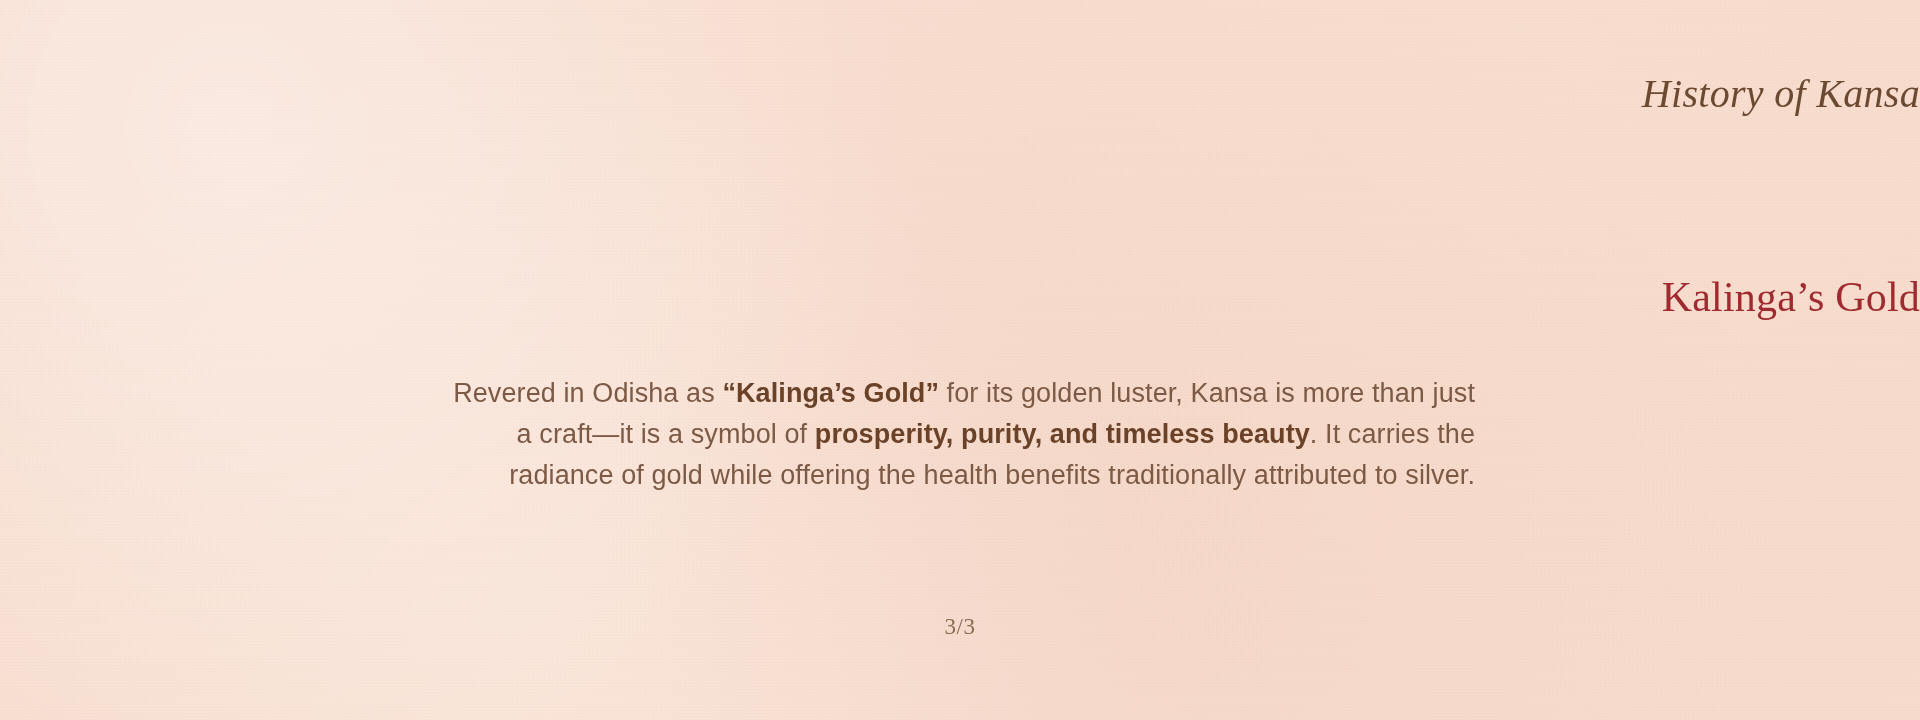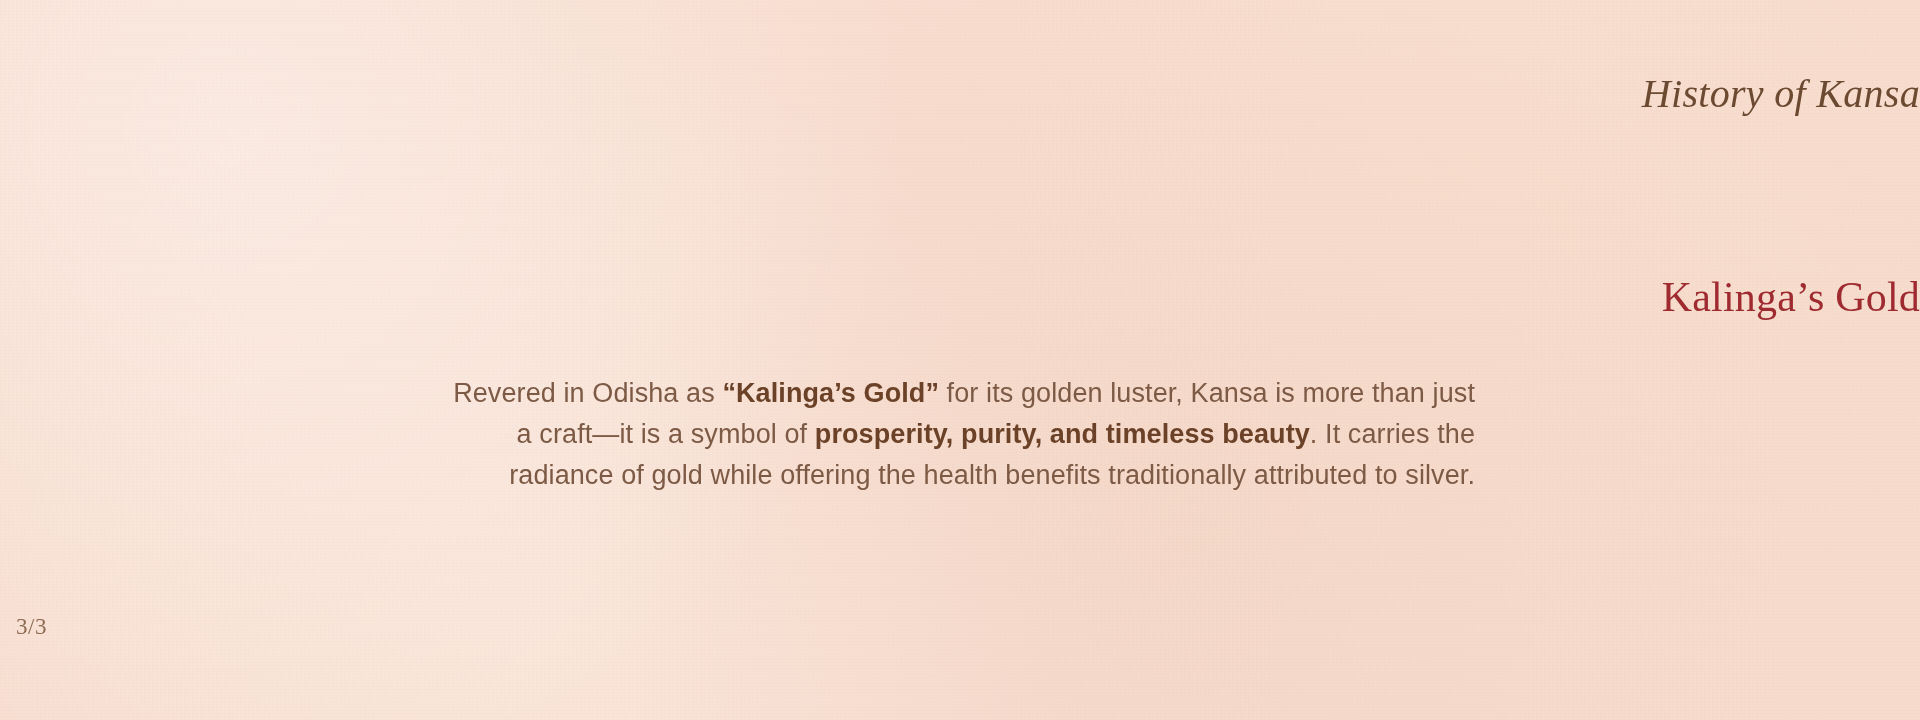--- a/index.html
+++ b/index.html
@@ -97,27 +97,27 @@
   .card-body b {
     font-weight: 700;
     color: #6b4228;
   }
 
   .page-counter {
     position: absolute;
     left: 0;
     right: 0;
     top: 613px;
+    text-align: center;
     font-family: "Liberation Serif", serif;
     font-weight: 400;
     font-size: 23px;
     line-height: 1.2;
     letter-spacing: 0.6px;
     color: #8c6c53;
-    margin-left: 16px;
   }
 </style>
 </head>
 <body>
 
 <div class="page">
   <div class="grain"></div>
 
   <div class="content">
 

